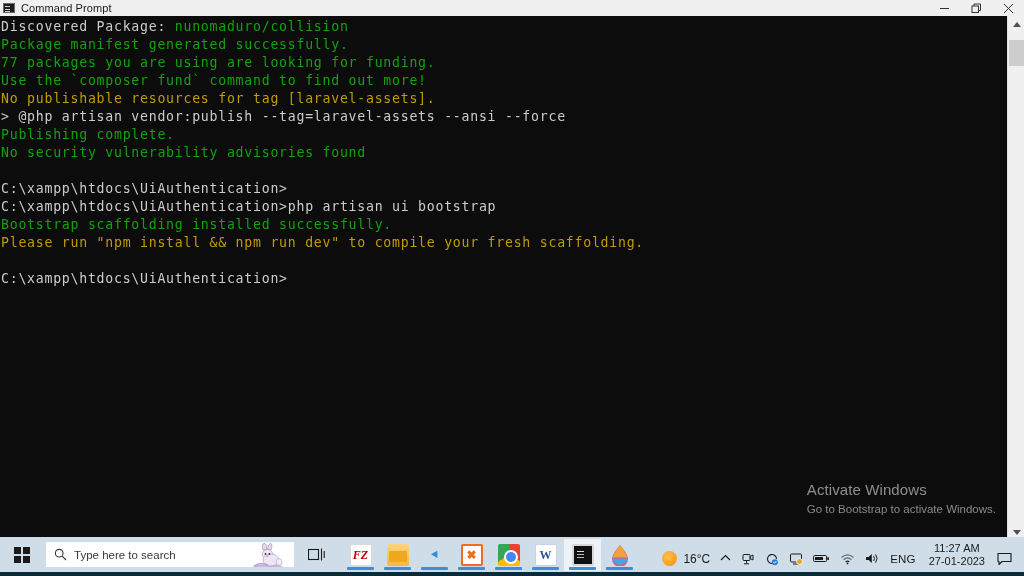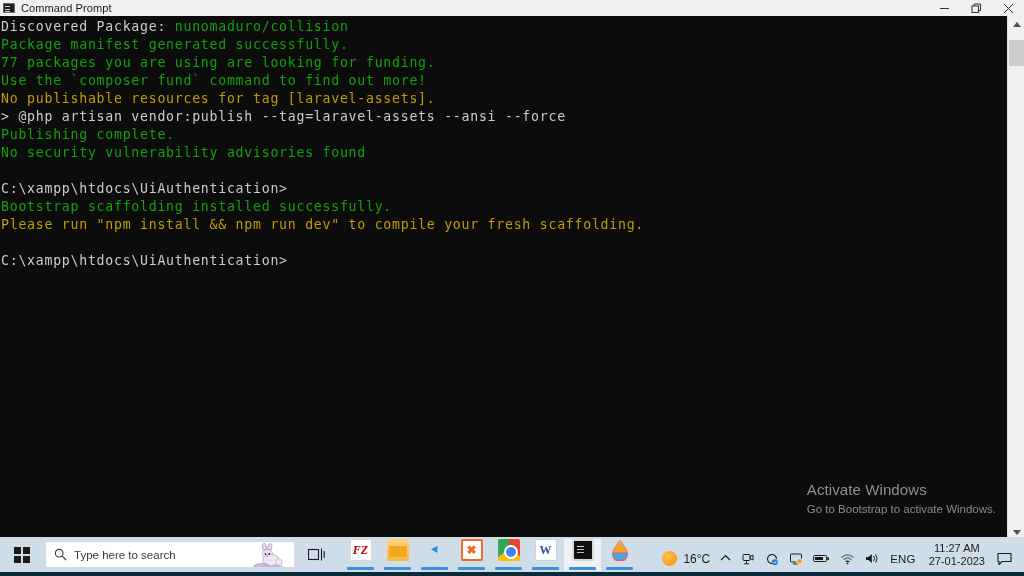--- a/index.html
+++ b/index.html
@@ -215,20 +215,21 @@
   #task-icons {
     display: flex;
     align-items: center;
     height: 35px;
     margin-left: 4px;
   }
   .task-app {
     width: 37px; height: 32px;
     position: relative;
     display: flex;
+    align-items: center;
     justify-content: center;
   }
   .task-app.active { background: rgba(255,255,255,0.62); }
   .task-app .glyph {
     width: 22px; height: 22px;
     border-radius: 2px;
     display: flex;
     align-items: center;
     justify-content: center;
     font-size: 12px;
@@ -331,20 +332,21 @@
           <div class="cline"><span class="c-white">Discovered Package: </span><span class="c-green">nunomaduro/collision</span></div>
           <div class="cline"><span class="c-green">Package manifest generated successfully.</span></div>
           <div class="cline"><span class="c-green">77 packages you are using are looking for funding.</span></div>
           <div class="cline"><span class="c-green">Use the `composer fund` command to find out more!</span></div>
           <div class="cline"><span class="c-yellow">No publishable resources for tag [laravel-assets].</span></div>
           <div class="cline"><span class="c-white">&gt; @php artisan vendor:publish --tag=laravel-assets --ansi --force</span></div>
           <div class="cline"><span class="c-green">Publishing complete.</span></div>
           <div class="cline"><span class="c-green">No security vulnerability advisories found</span></div>
           <div class="cline"><span class="c-white"></span></div>
           <div class="cline"><span class="c-white">C:\xampp\htdocs\UiAuthentication&gt;</span></div>
+          <div class="cline"><span class="c-white">C:\xampp\htdocs\UiAuthentication&gt;php artisan ui bootstrap</span></div>
           <div class="cline"><span class="c-green">Bootstrap scaffolding installed successfully.</span></div>
           <div class="cline"><span class="c-yellow">Please run "npm install &amp;&amp; npm run dev" to compile your fresh scaffolding.</span></div>
           <div class="cline"><span class="c-white"></span></div>
           <div class="cline"><span class="c-white">C:\xampp\htdocs\UiAuthentication&gt;</span></div>
         </div>
 
       <div id="cmd-scroll">
         <div class="sb-arrow up">
             <i></i>
           </div>

